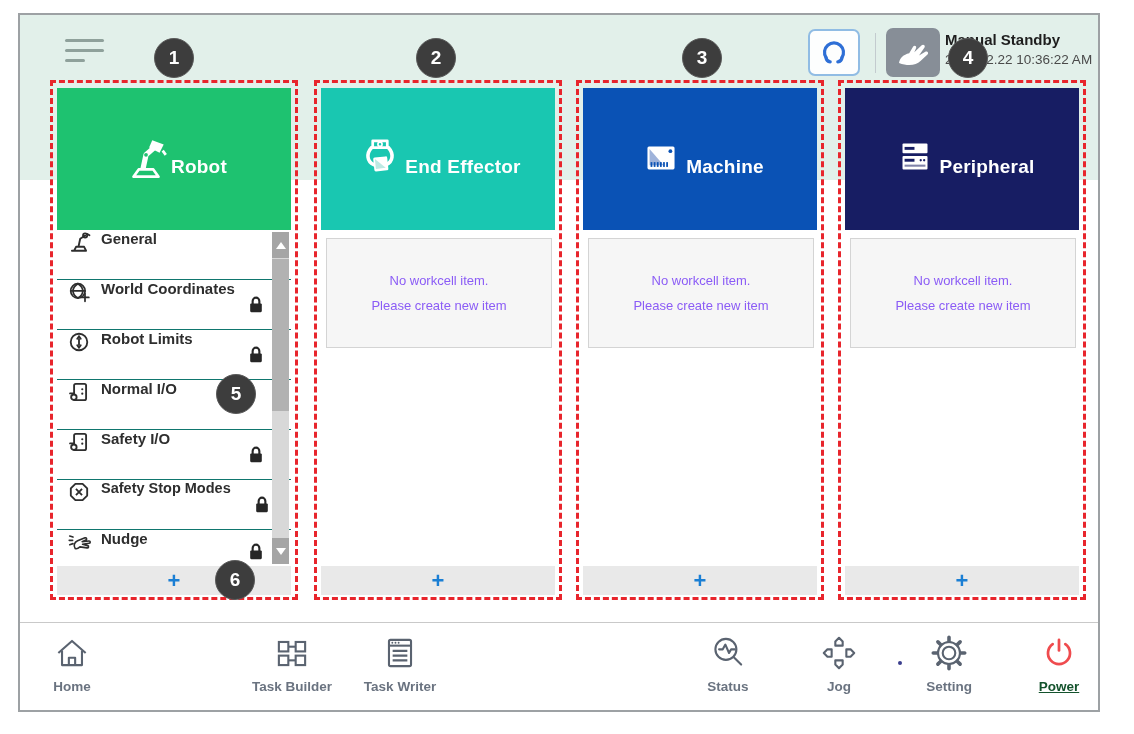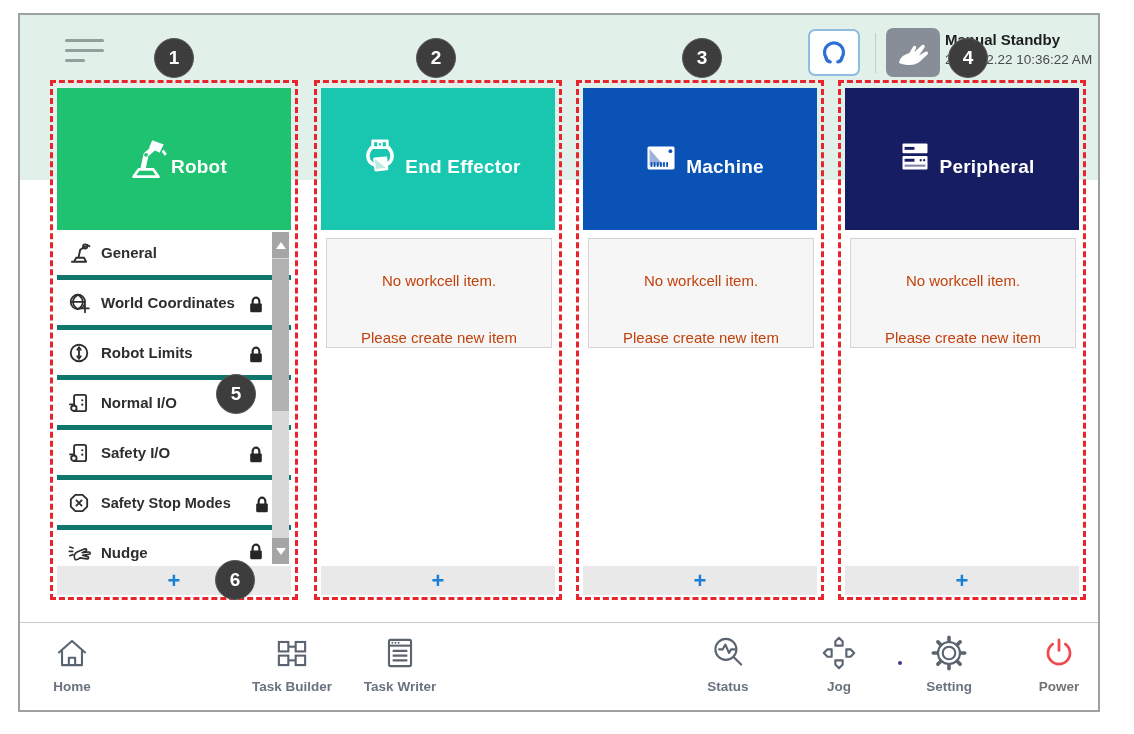--- a/index.html
+++ b/index.html
@@ -28,60 +28,60 @@
   
   .col { position:absolute; top:65px; width:248px; height:520px; border:3px dashed #e8252c; }
   .col-1{left:30px;} .col-2{left:294px;} .col-3{left:556px;} .col-4{left:818px;}
   .col-header { position:absolute; left:4px; top:5px; width:234px; height:142px;
     display:flex; flex-direction:row; align-items:center; justify-content:center; cursor:pointer; }
   .hdr-robot{background:#1ec270;} .hdr-end{background:#19c7b1;}
   .hdr-machine{background:#0a52b5;} .hdr-peripheral{background:#171d63;}
   .col-title { color:#fff; font-size:19px; font-weight:700; margin-top:16px; letter-spacing:.2px; }
 
   .col-list { position:absolute; left:4px; top:147px; width:234px; height:336px; background:#fff; overflow:hidden; }
-  .row { position:relative; height:50px; border-bottom:5px solid #0f766e; display:flex; align-items:center;
+  .row { position:relative; height:50px; border-bottom:1px solid #0f766e; display:flex; 
     padding-left:9px; cursor:pointer; }
   .row-icon { width:26px; height:24px; flex:0 0 26px; }
   .row-label { font-size:15px; font-weight:700; color:#2e2e2e; margin-left:9px; white-space:nowrap; }
   .row-lock { position:absolute; right:26px; top:15px; width:18px; height:19px; }
 
   
   .sbar { position:absolute; right:2px; top:2px; bottom:2px; width:17px; background:#d8d8d8; }
   .sbtn { position:absolute; left:0; width:17px; height:26px; background:#a5a5a5;
     display:flex; align-items:center; justify-content:center; cursor:pointer; }
   .sbtn.up{top:0;} .sbtn.down{bottom:0;}
   .tri-up{ width:0; height:0; border-left:5px solid transparent; border-right:5px solid transparent; border-bottom:7px solid #fff;}
   .tri-down{ width:0; height:0; border-left:5px solid transparent; border-right:5px solid transparent; border-top:7px solid #fff;}
   .sthumb { position:absolute; left:0; top:27px; width:17px; height:152px; background:#b2b2b2; cursor:grab; }
 
   .empty-box { position:absolute; left:9px; top:155px; width:226px; height:110px;
     background:#f6f6f6; border:1px solid #d4d4d4; display:flex; flex-direction:column;
     align-items:center; justify-content:center; }
-  .empty-box div { font-size:15px; color:#c2410c; line-height:25px;margin-top:32px; }
+  .empty-box div { font-size:13px; color:#8b5cf6; line-height:25px; }
 
   .addbar { position:absolute; left:4px; top:483px; width:234px; height:29px; background:#e9e9e9;
     display:flex; align-items:center; justify-content:center; cursor:pointer; }
   .plus { color:#1b7fd4; font-size:22px; font-weight:700; line-height:26px; }
 
   
   .badge { position:absolute; width:40px; height:40px; border-radius:50%; background:#3d3d3d;
     color:#fff; font-size:19px; font-weight:700; display:flex; align-items:center; justify-content:center;
     z-index:50; border:1px solid #5a5a5a; }
   .b1{left:134px; top:23px;} .b2{left:396px; top:23px;} .b3{left:662px; top:23px;}
   .b4{left:928px; top:23px;} .b5{left:196px; top:359px;} .b6{left:195px; top:545px;}
 
   
   .nav { position:absolute; left:0; right:0; bottom:0; height:88px; background:#fff;
     border-top:1px solid #c9c9c9; z-index:10;padding-left:46px; }
   .nav-item { position:absolute; top:9px; width:130px; text-align:center; cursor:pointer; }
   .nav-item svg { display:inline-block; }
   .nav-label { font-size:13.5px; font-weight:700; color:#6a7380; margin-top:1px; white-space:nowrap; }
   .ni-home{left:-13px;} .ni-wm{left:90px;} .ni-tb{left:207px;} .ni-tw{left:315px;}
   .ni-status{left:643px;} .ni-jog{left:754px;} .ni-setting{left:864px;} .ni-power{left:974px;}
-  .nav-label.active{color:#2ab3cf;} .nav-label.danger{color:#737373;}
+  .nav-label.active{color:#2ab3cf;} .nav-label.danger{color:#14532d;text-decoration:underline;}
   .nav-dot { position:absolute; left:878px; top:38px; width:4px; height:4px; background:#3b3f8e; border-radius:50%; }
 </style>
 </head>
 <body>
 
 <div class="frame">
   <div class="topstrip"></div>
 
   <div class="menu-btn">
     <i></i>

